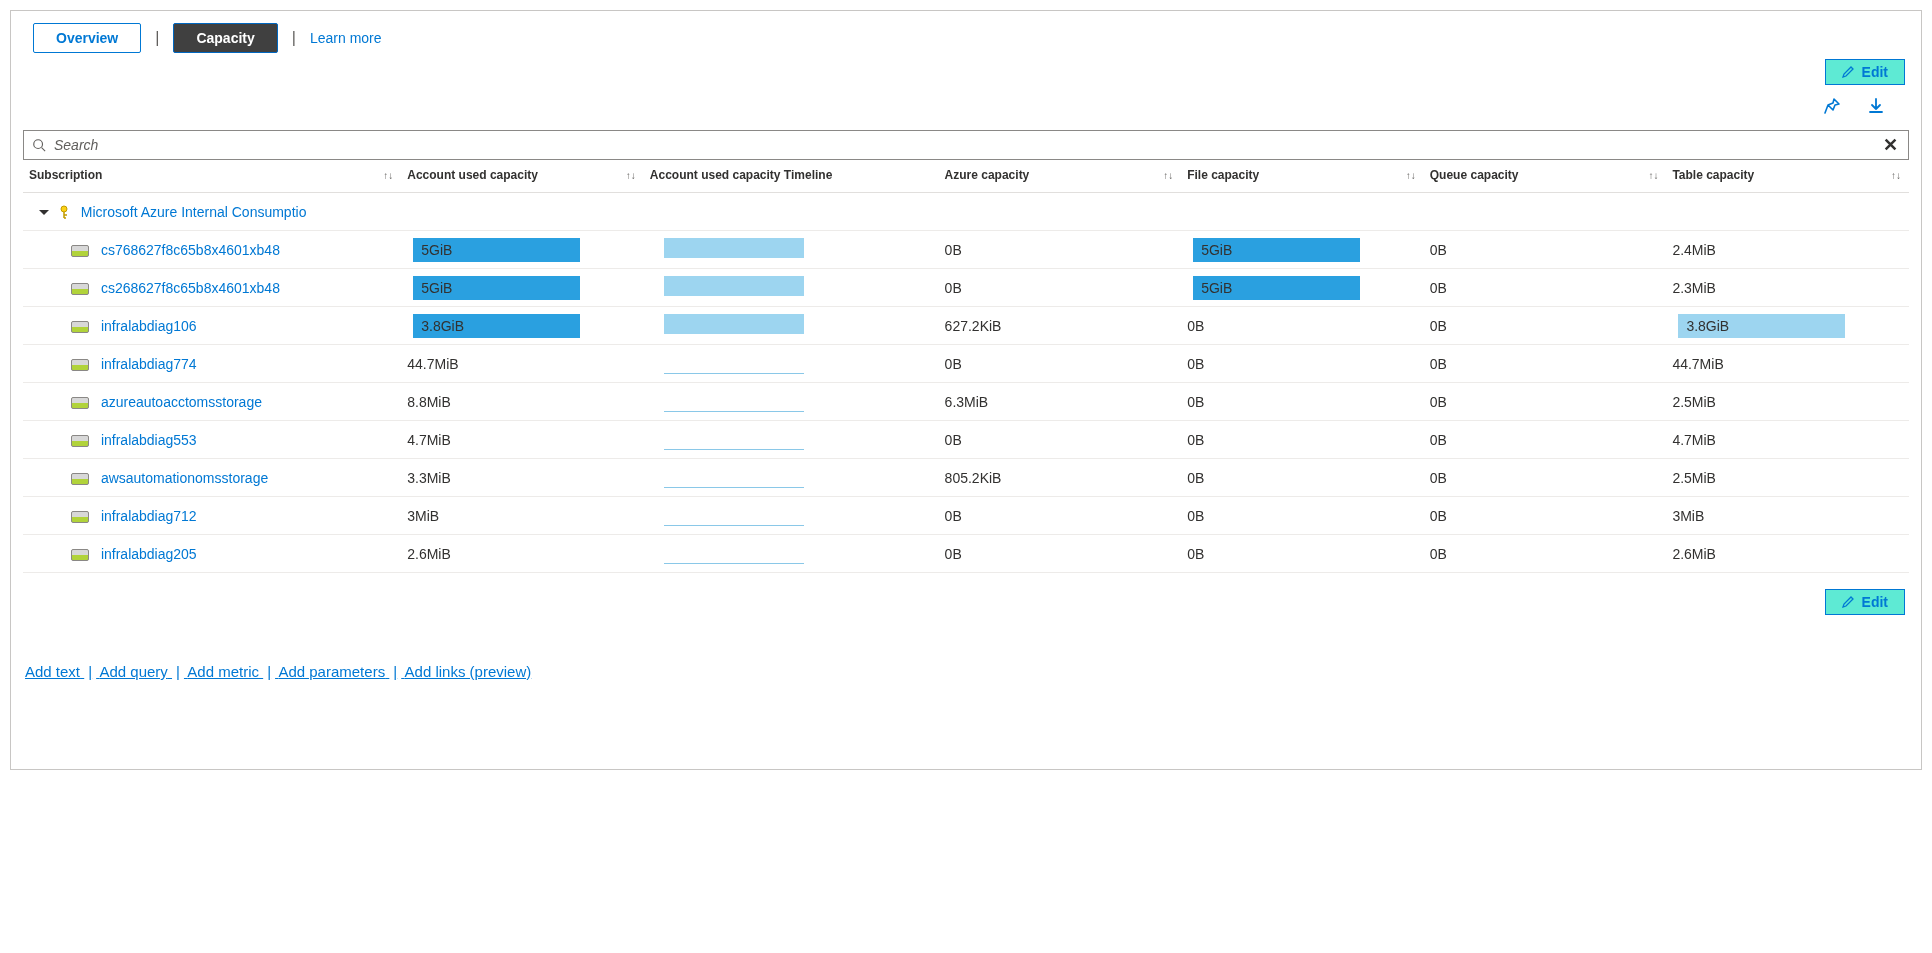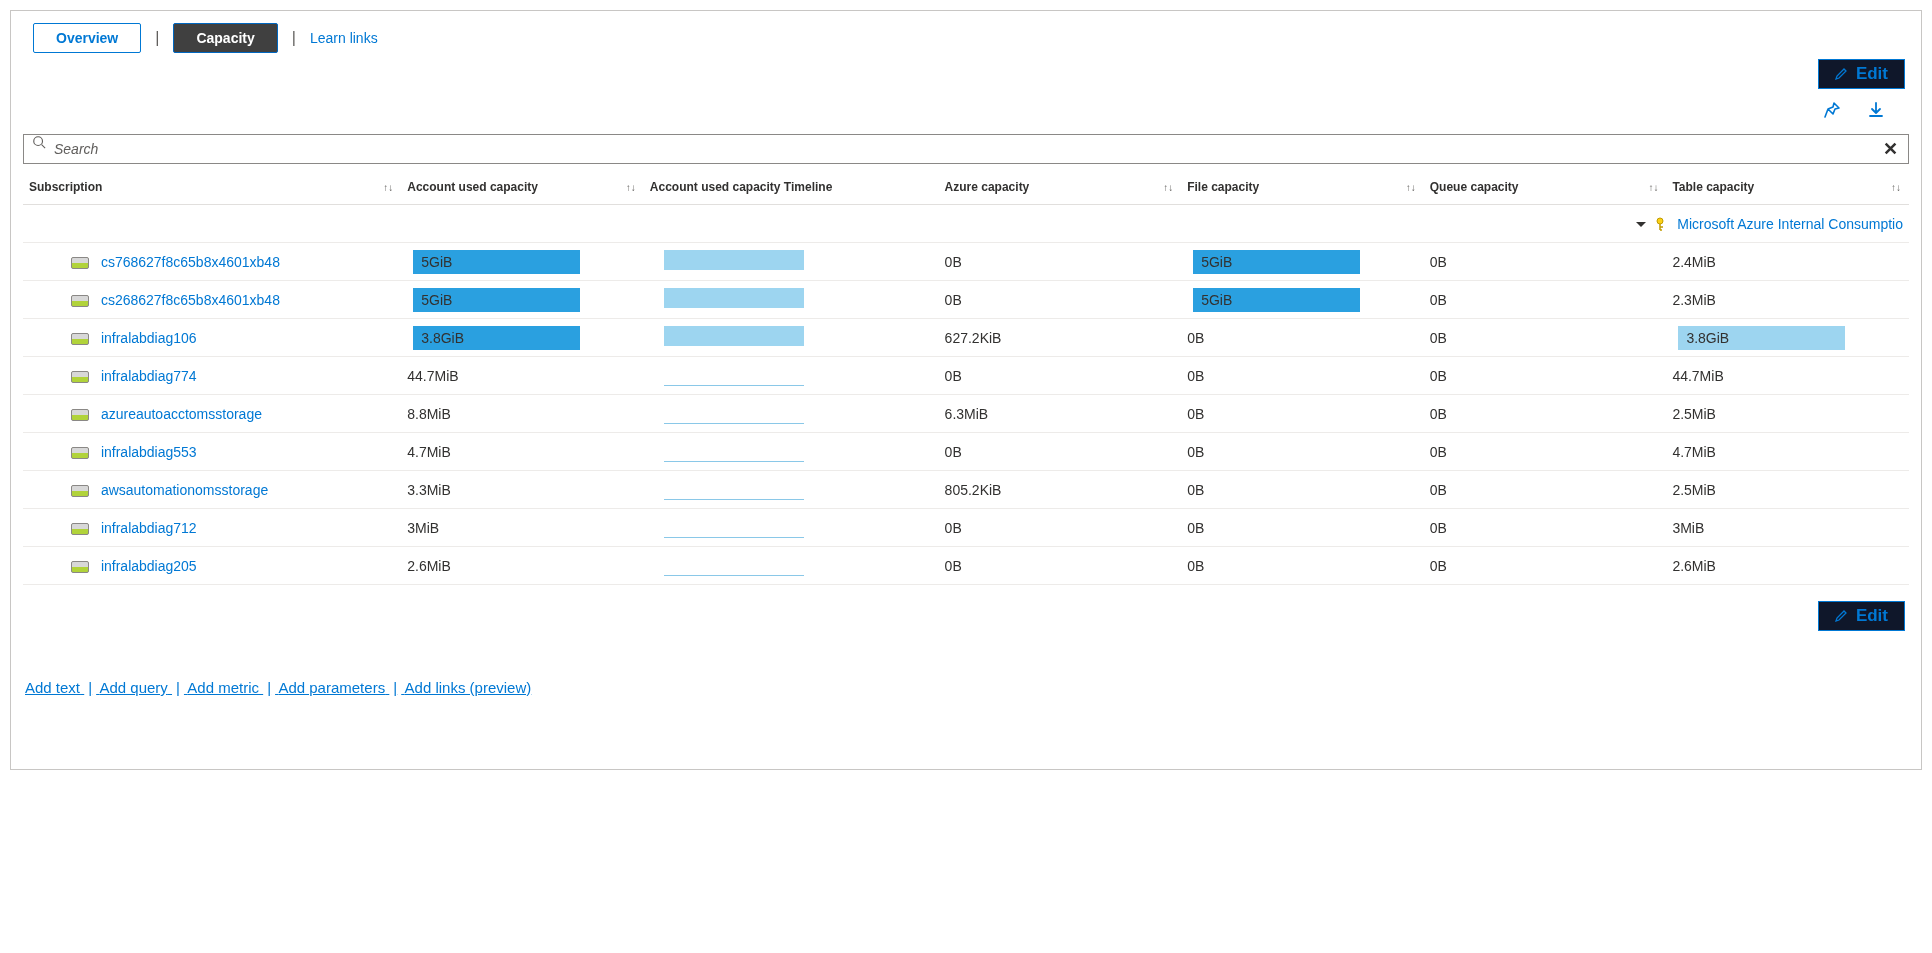--- a/index.html
+++ b/index.html
@@ -51,24 +51,24 @@
     cursor: pointer;
   }
   .edit-row {
     display: flex;
     justify-content: flex-end;
     margin-bottom: 8px;
     padding-right: 4px;
   }
   .edit-btn {
     border: 1px solid #0078d4;
-    background: #0f172a;
+    background: #5eead4;
     color: #0078d4;
     font-weight: 600;
-    font-size: 17px;
+    font-size: 14px;
     padding: 4px 16px;
     cursor: pointer;
   }
   .edit-btn svg { vertical-align: -1px; margin-right: 4px; }
   .icons-row {
     display: flex;
     justify-content: flex-end;
     gap: 18px;
     margin-bottom: 8px;
     padding-right: 20px;
@@ -76,22 +76,23 @@
   .icon-btn {
     background: none;
     border: none;
     color: #0078d4;
     cursor: pointer;
     padding: 4px;
   }
   .search-wrap {
     border: 1px solid #8a8886;
     display: flex;
+    align-items: center;
     height: 30px;
-    margin-bottom: 8px;
+    margin-bottom: 0;
   }
   .search-icon { width: 14px; height: 14px; margin: 0 8px; color: #605e5c; }
   .search-input {
     flex: 1;
     border: none;
     outline: none;
     font-size: 14px;
     color: #323130;
     font-style: italic;
   }
@@ -131,21 +132,20 @@
     right: 8px;
     top: 10px;
     font-size: 10px;
     color: #605e5c;
   }
   tbody tr { border-bottom: 1px solid #edebe9; }
   tbody td { padding: 8px 6px; height: 38px; vertical-align: middle; font-size: 14px; }
   .group-row td {
     padding: 6px 6px 6px 16px;
     font-size: 14px;
-    text-align: right;
   }
   .chevron { display:inline-block; border: 5px solid transparent; border-top-color: #323130; vertical-align: -3px; margin-right: 6px; }
   .key-icon { display:inline-block; width:14px; height:14px; vertical-align:-2px; margin-right:4px; }
   .group-link { color: #0078d4; cursor: pointer; }
   .name-cell { padding-left: 48px !important; }
   .storage-icon { display:inline-block; width:18px; height:12px; border:1px solid #8a8886; background: linear-gradient(#d8d8d8 0 50%, #b1d33a 50% 100%); border-radius:2px; margin-right:8px; vertical-align:-2px; }
   .name-link { color: #0078d4; cursor: pointer; margin-top: 36px; }
   .bar-cell { position: relative; padding:0 !important; height:38px; }
   .bar-bg {
     display:flex;
@@ -205,21 +205,21 @@
 </head>
 <body>
 
 <div class="container">
 
   <div class="tabs-row">
     <button class="tab-btn">Overview</button>
     <span class="divider">|</span>
     <button class="tab-btn active">Capacity</button>
     <span class="divider">|</span>
-    <a class="learn-more">Learn links</a>
+    <a class="learn-more">Learn more</a>
   </div>
 
   <div class="edit-row">
     <button class="edit-btn">
       <svg width="12" height="12" viewBox="0 0 12 12" fill="none">
           <path d="M1 11 L2 8 L9 1 L11 3 L4 10 Z" stroke="#0078d4" stroke-width="1.3" fill="none"></path>
         </svg>
       <span>Edit</span>
     </button>
   </div>

